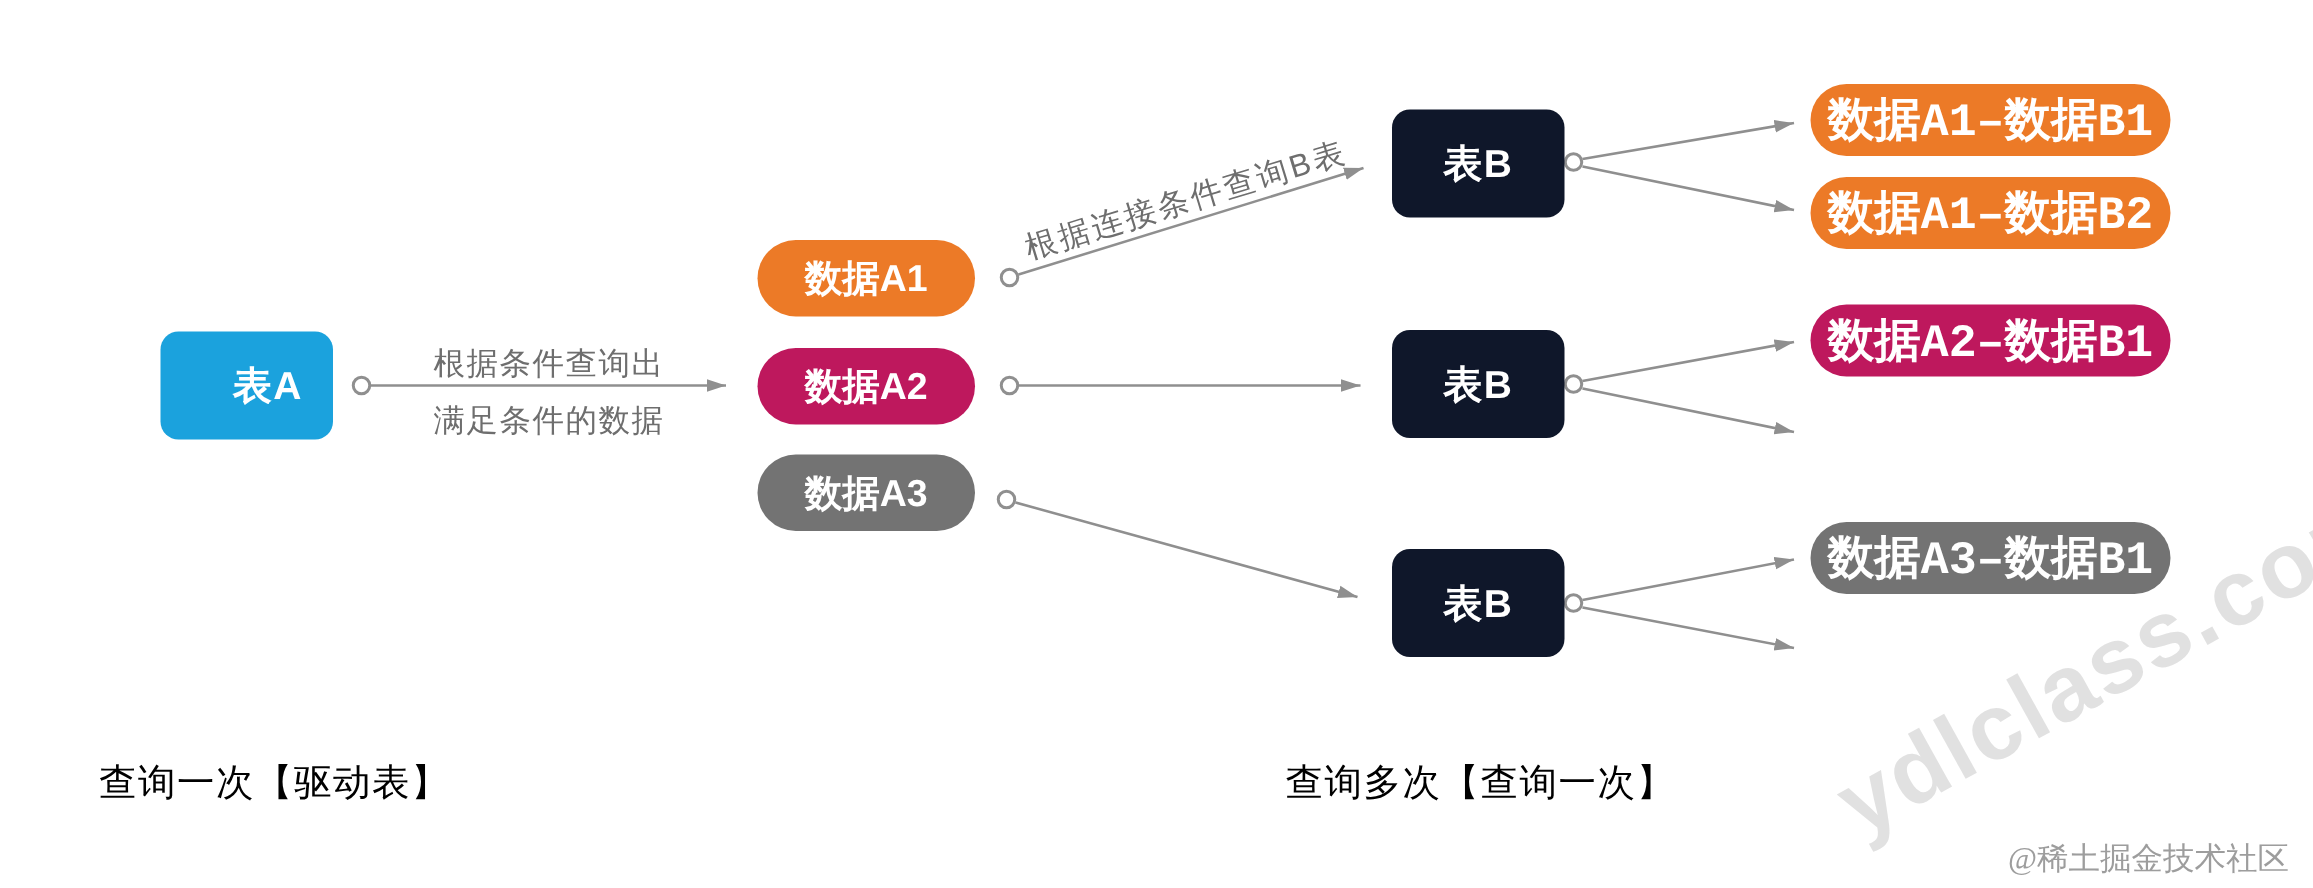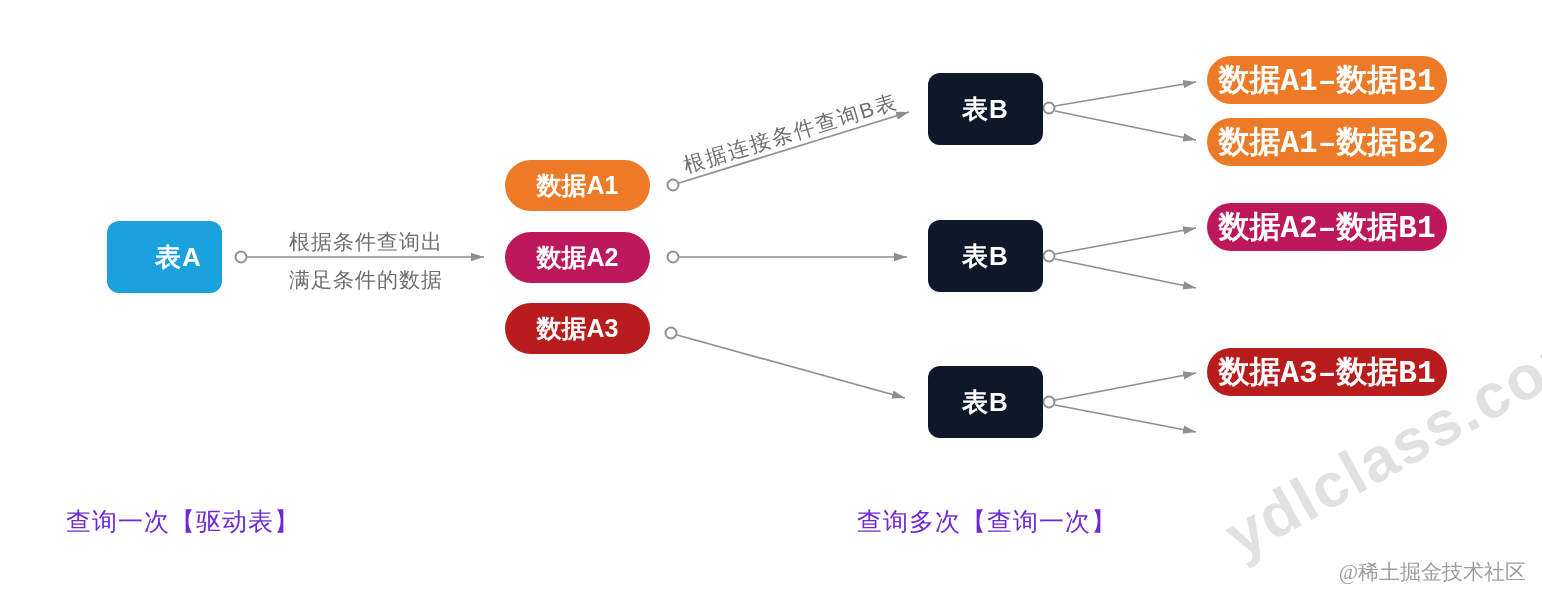--- a/index.html
+++ b/index.html
@@ -42,37 +42,37 @@
   }
   .rpill.r1{top:56px;}
   .rpill.r2{top:118px;}
   .rpill.r3{top:203px;}
   .rpill.r4{top:265px;}
   .rpill.r5{top:348px;}
   .rpill.r6{top:410px;}
 
   .c-orange{background:#EC7A27;}
   .c-pink{background:#be185d;}
-  .c-indigo{background:#b91c1c;}
+  .c-indigo{background:#737373;}
 
   .edge-label{
     position:absolute;color:#6E6E6E;font-size:21px;
     white-space:nowrap;letter-spacing:1px;
   }
   .lbl-cond-1{left:250px;top:228px;width:232px;text-align:center;}
   .lbl-cond-2{left:250px;top:266px;width:232px;text-align:center;}
   .lbl-join{
     left:684px;top:152px;
     transform:rotate(-17deg);
     transform-origin:0 50%;
     letter-spacing:2px;
   }
 
   .caption{
-    position:absolute;color:#6d28d9;font-size:25px;
+    position:absolute;color:#000000;font-size:25px;
     white-space:nowrap;letter-spacing:1px;
   }
   .cap-left{left:66px;top:505px;}
   .cap-right{left:857px;top:505px;}
 
   .watermark-site{
     position:absolute;
     left:1230px;top:505px;
     font-size:62px;font-weight:700;
     color:rgba(176,176,176,0.38);

